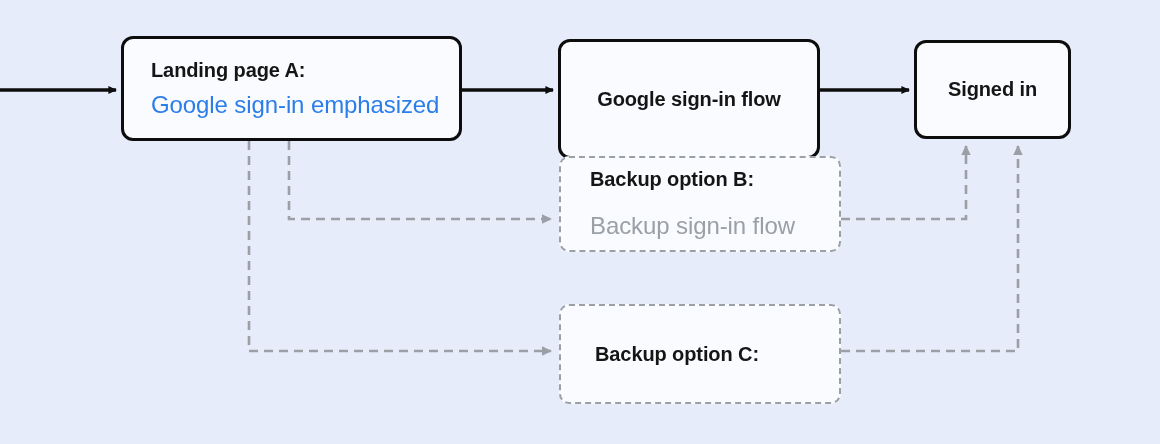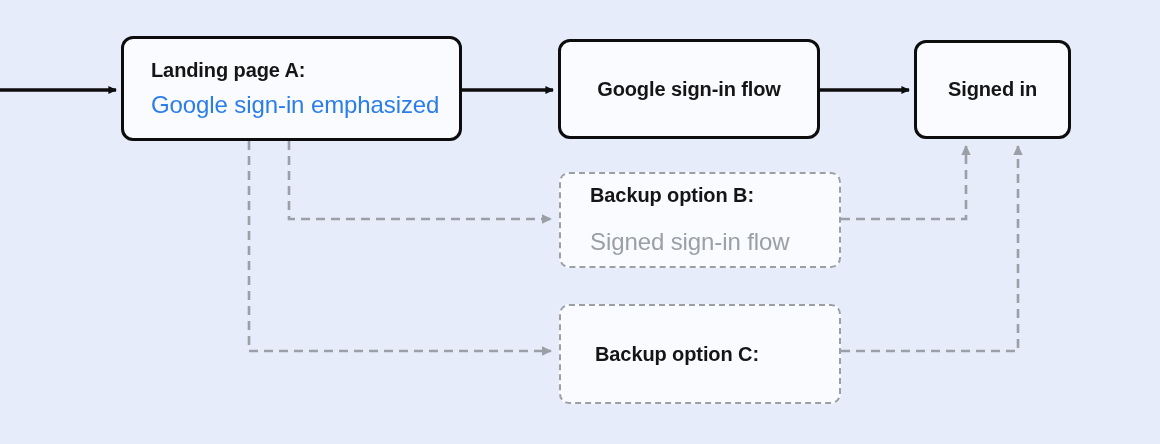--- a/index.html
+++ b/index.html
@@ -58,31 +58,31 @@
   .sub-blue { color: #2b7de9; }
   .sub-gray { color: #9aa0a6; }
 
   
   #node-landing {
     left: 121px; top: 36px; width: 341px; height: 105px;
     padding: 0 0 0 27px;
     gap: 7px;
   }
   #node-google {
-    left: 558px; top: 39px; width: 262px; height: 100px;
+    left: 558px; top: 39px; width: 262px; height: 120px;
     align-items: center;
     justify-content: center;
   }
   #node-signed {
     left: 914px; top: 40px; width: 157px; height: 99px;
     align-items: center;
     justify-content: center;
   }
   #node-backup-b {
-    left: 559px; top: 172px; width: 282px; height: 96px;
+    left: 559px; top: 156px; width: 282px; height: 96px;
     padding: 0 0 0 29px;
     gap: 19px;
   }
   #node-backup-c {
     left: 559px; top: 304px; width: 282px; height: 100px;
     padding: 0 0 0 34px;
     gap: 9px;
   }
 </style>
 </head>
@@ -123,20 +123,20 @@
   <div class="node solid" id="node-google">
     <div class="node-title">Google sign-in flow</div>
   </div>
 
   <div class="node solid" id="node-signed">
     <div class="node-title">Signed in</div>
   </div>
 
   <div class="node dashed" id="node-backup-b">
     <div class="node-title">Backup option B:</div>
-    <div class="node-sub sub-gray">Signed sign-in flow</div>
+    <div class="node-sub sub-gray">Backup sign-in flow</div>
   </div>
 
   <div class="node dashed" id="node-backup-c">
     <div class="node-title">Backup option C:</div>
   </div>
 
 </div>
 
 </body></html>

